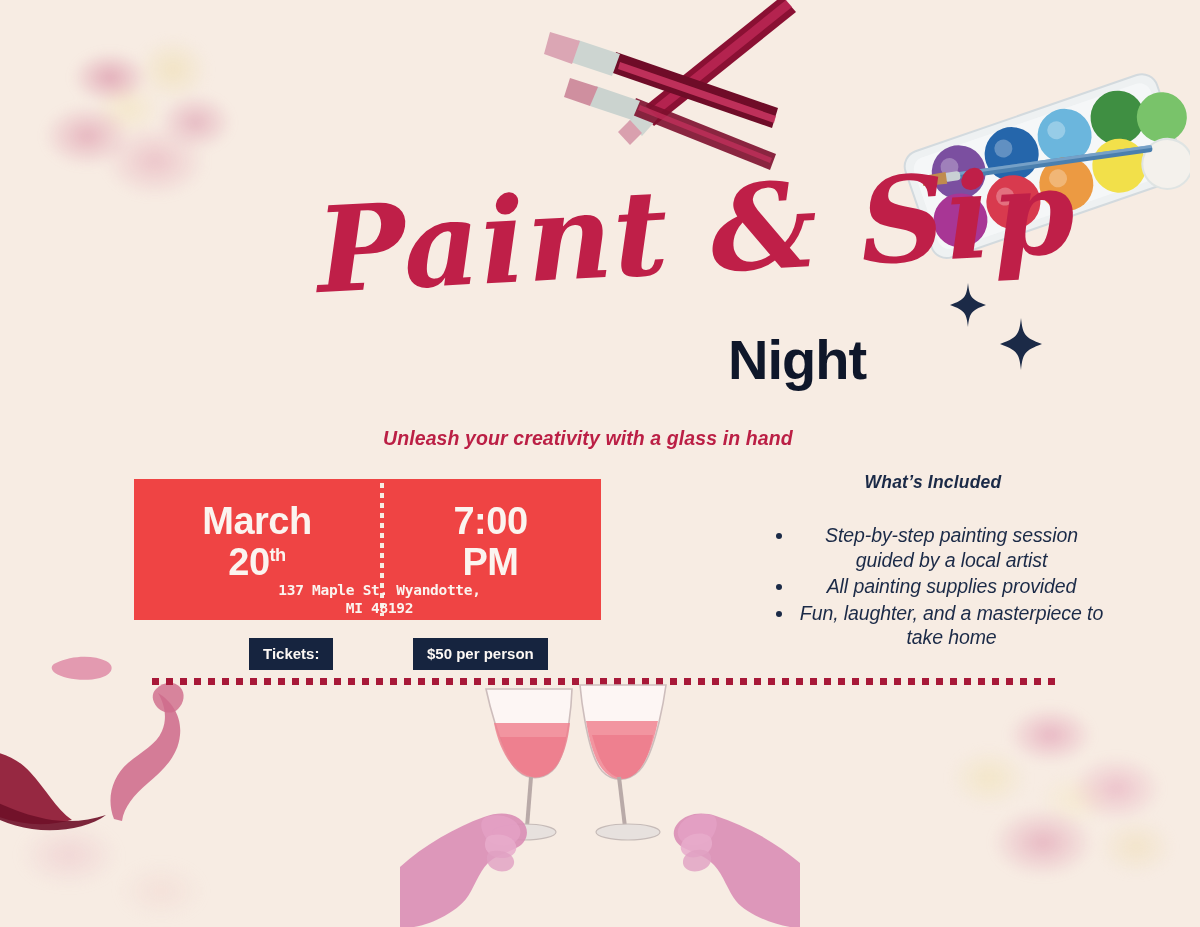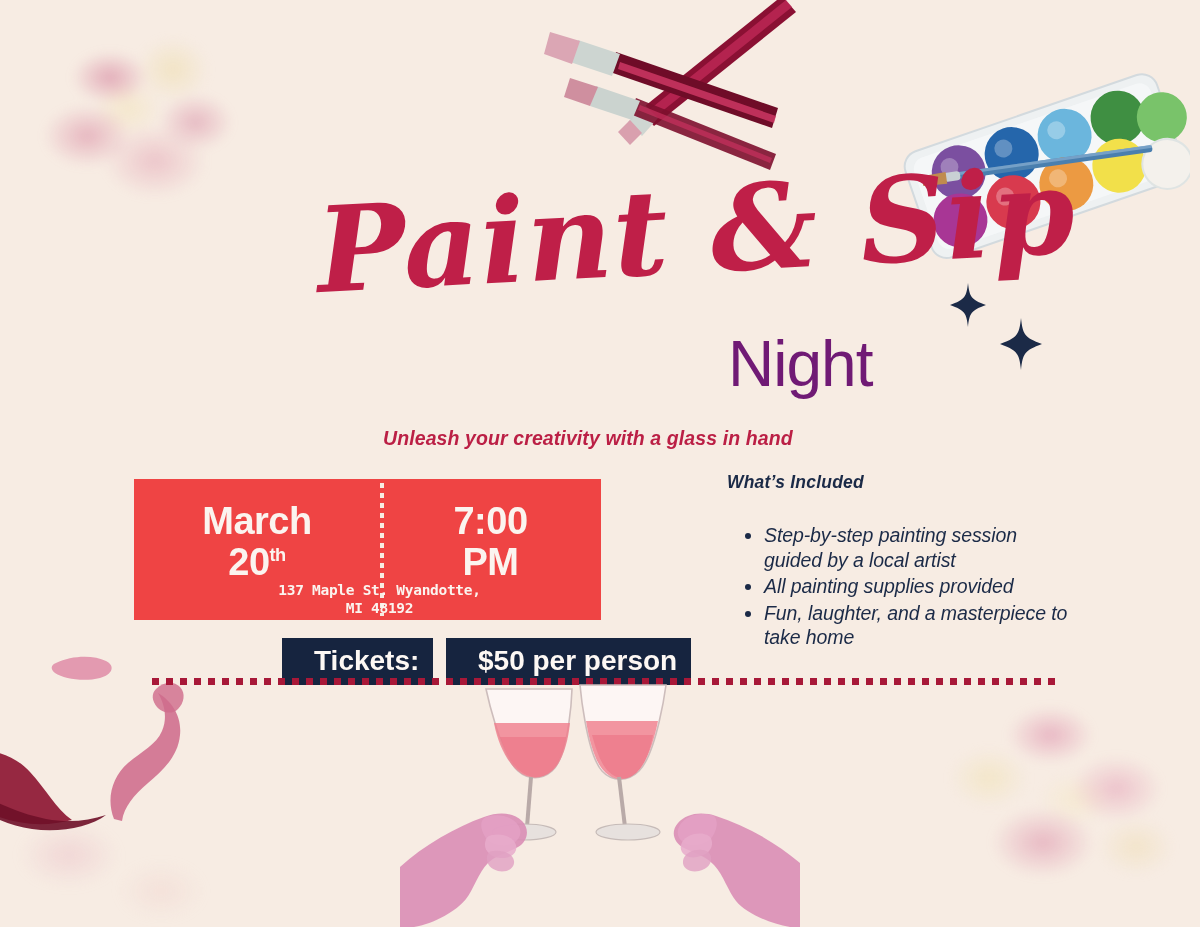--- a/index.html
+++ b/index.html
@@ -113,24 +113,24 @@
     transform: rotate(-3deg);
     transform-origin: left center;
     white-space: nowrap;
   }
 
   .title-night {
     position: absolute;
     left: 728px;
     top: 332px;
     font-family: "Liberation Sans", sans-serif;
-    font-weight: normal;
-    font-size: 64px;
+    font-weight: bold;
+    font-size: 56px;
     letter-spacing: -1px;
-    color: #701a75;
+    color: #0f172a;
     line-height: 1;
   }
 
   .subtitle {
     position: absolute;
     left: 383px;
     top: 427px;
     font-family: "Liberation Sans", sans-serif;
     font-style: italic;
     font-weight: bold;
@@ -200,36 +200,36 @@
     letter-spacing: -0.3px;
   }
 
   
   .badge {
     position: absolute;
     background: #16243f;
     color: #fdf8f4;
     font-family: "Liberation Sans", sans-serif;
     font-weight: bold;
-    font-size: 28px;
-    padding: 7px 14px 8px 32px;
+    font-size: 15px;
+    padding: 7px 14px 8px 14px;
     letter-spacing: 0px;
     white-space: nowrap;
-    margin-left: 33px;
   }
   .badge-tickets { left: 249px; top: 638px; }
   .badge-price   { left: 413px; top: 638px; }
 
   
   .included {
     position: absolute;
-    left: 727px;
+    left: 758px;
     top: 472px;
     width: 350px;
     color: #1b2a47;
+    text-align: center;
   }
   .included-title {
     font-family: "Liberation Sans", sans-serif;
     font-style: italic;
     font-weight: bold;
     font-size: 17.5px;
     letter-spacing: 0.2px;
   }
   .included-list {
     margin: 29px 0 0 0;

